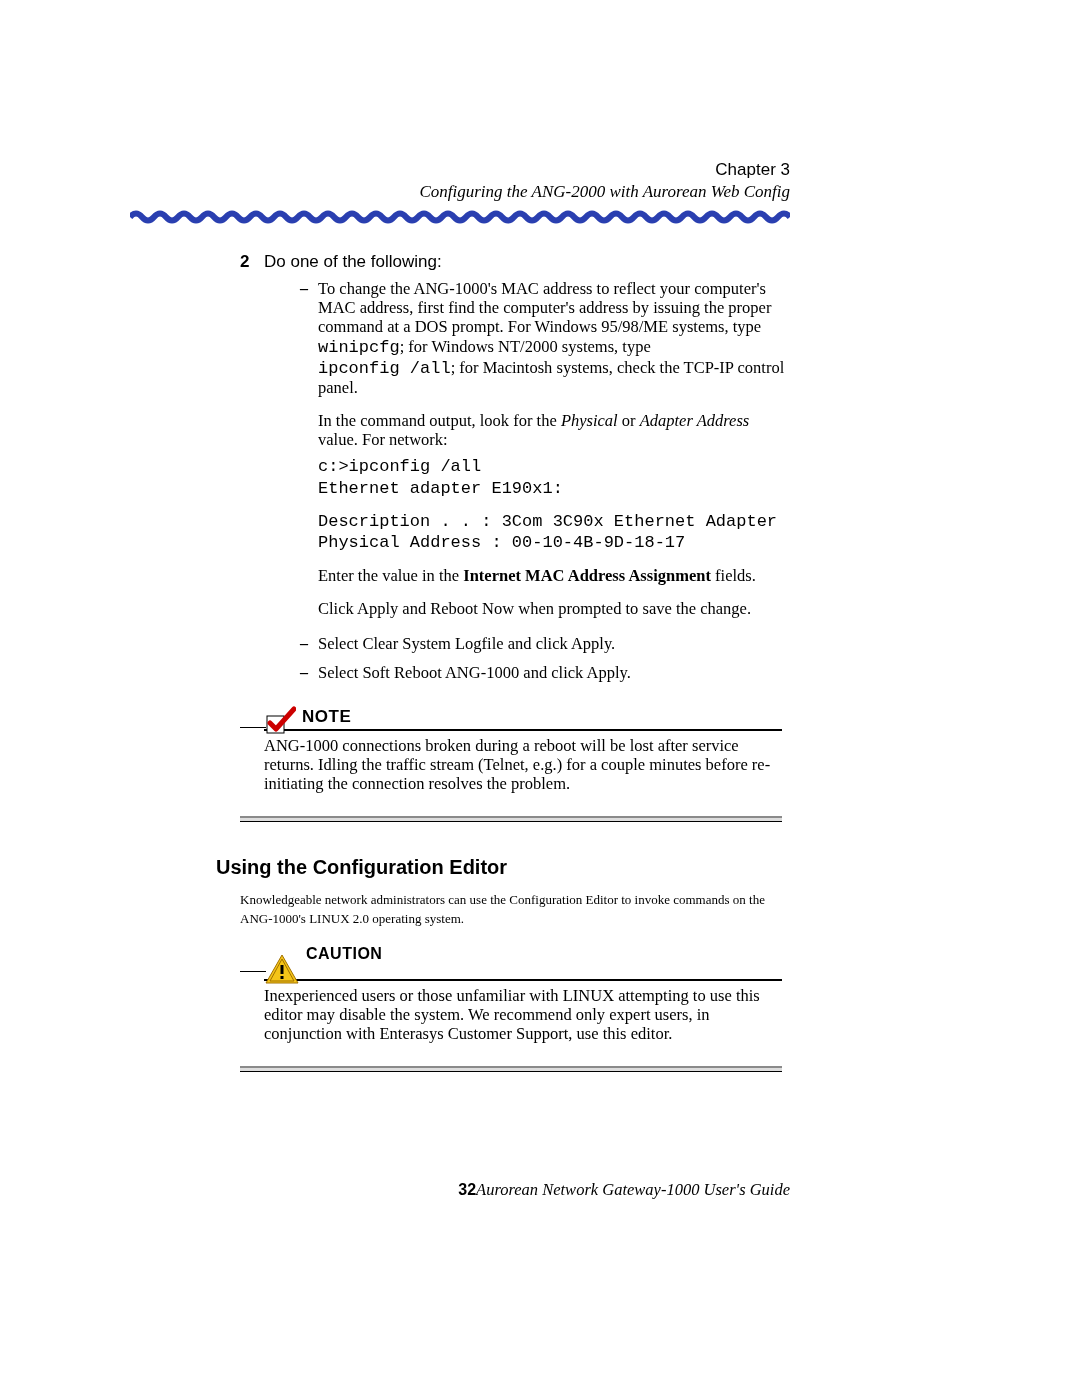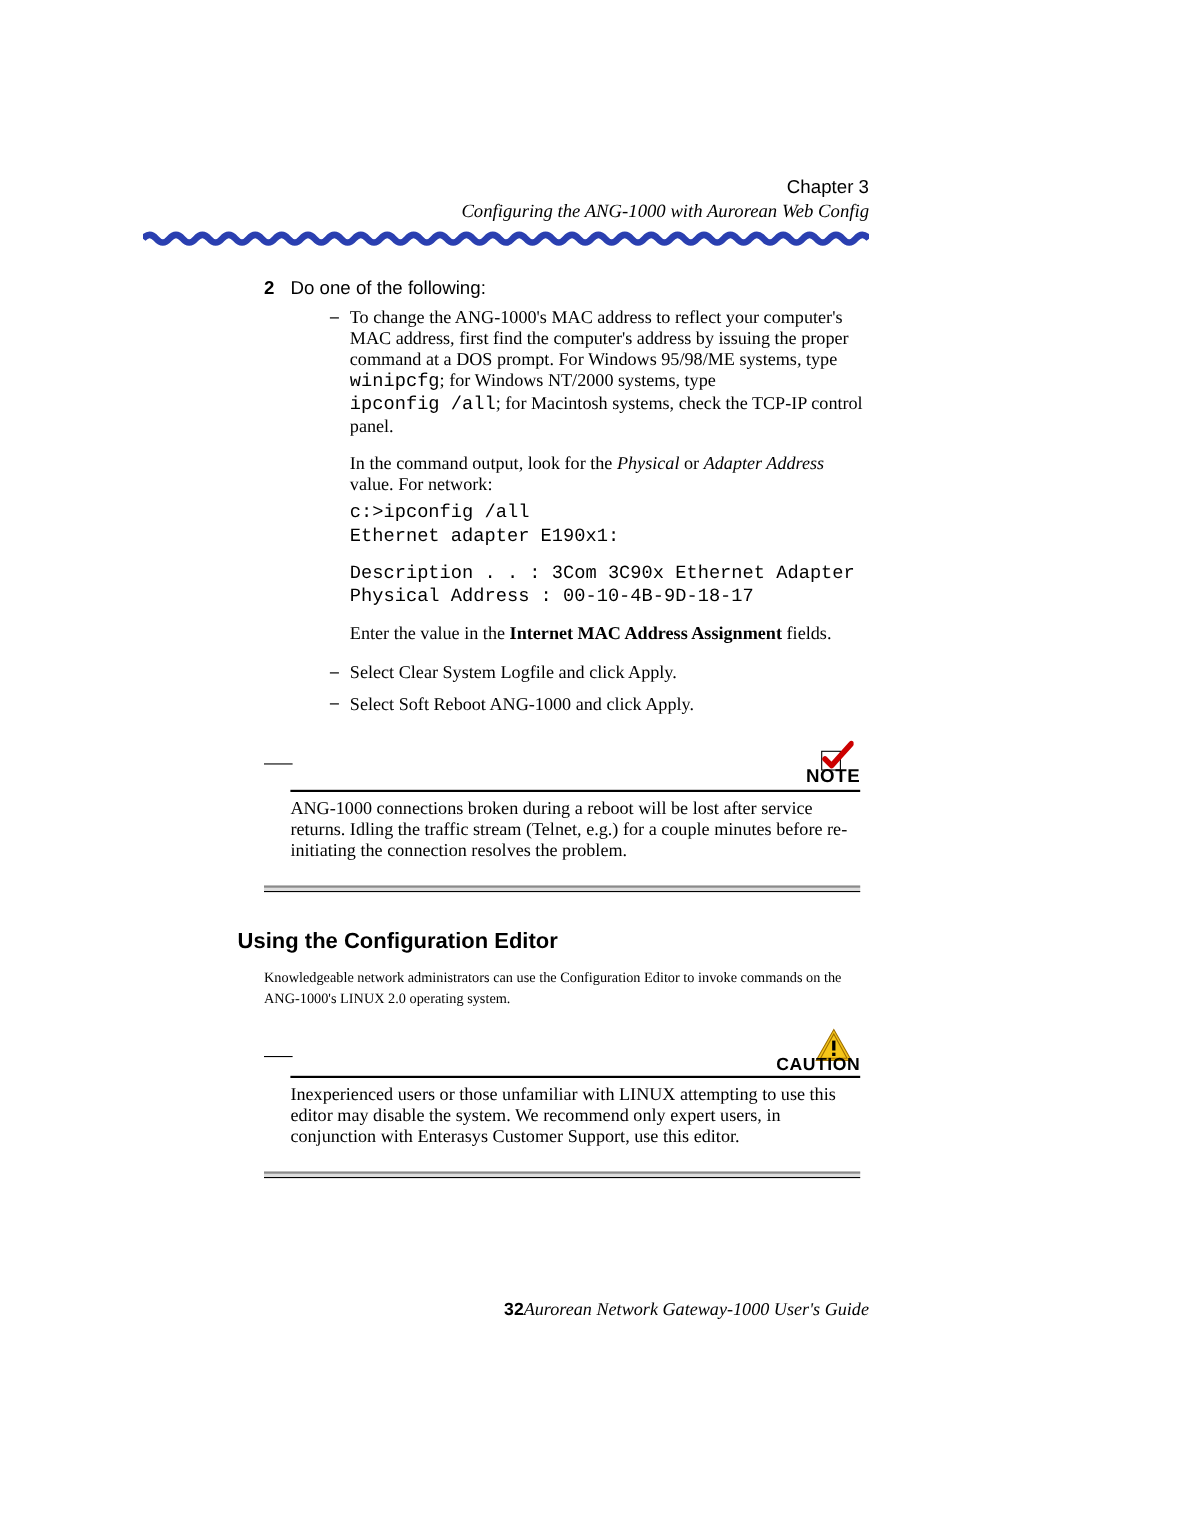--- a/index.html
+++ b/index.html
@@ -91,40 +91,39 @@
     position: relative;
     width: 542px;
   }
   .note-head {
     display: flex;
     align-items: flex-end;
     border-bottom: 2px solid #000;
     padding-bottom: 0;
     margin-left: 24px;
     width: 518px;
-    flex-direction: column;
   }
   .note-icon {
     margin-right: 6px;
     margin-bottom: -6px;
   }
   .note-label {
     font-family: Arial, Helvetica, sans-serif;
     font-weight: bold;
     text-transform: uppercase;
     font-size: 17px;
     padding-bottom: 2px;
     letter-spacing: 0.5px;
   }
   .caution-label {
     font-family: Arial, Helvetica, sans-serif;
     font-weight: bold;
     text-transform: uppercase;
     font-size: 16px;
-    padding-bottom: 0;
+    padding-bottom: 16px;
     letter-spacing: 0.5px;
   }
   .thin-top {
     border-top: 1px solid #000;
     height: 0;
     margin-left: 0;
     width: 26px;
     position: absolute;
     top: 22px;
   }
@@ -176,21 +175,21 @@
     font-style: italic;
     font-size: 16.5px;
   }
 </style>
 </head>
 <body>
 
 <div class="page">
 
   <div class="chapter">Chapter 3</div>
-  <div class="subtitle">Configuring the ANG-1000 with Aurorean Web Config</div>
+  <div class="subtitle">Configuring the ANG-2000 with Aurorean Web Config</div>
 
   <svg class="wave" width="660" height="14" viewBox="0 0 660 14">
     <path d="M0 7 Q 6 0, 12 7 T 24 7 T 36 7 T 48 7 T 60 7 T 72 7 T 84 7 T 96 7 T 108 7 T 120 7 T 132 7 T 144 7 T 156 7 T 168 7 T 180 7 T 192 7 T 204 7 T 216 7 T 228 7 T 240 7 T 252 7 T 264 7 T 276 7 T 288 7 T 300 7 T 312 7 T 324 7 T 336 7 T 348 7 T 360 7 T 372 7 T 384 7 T 396 7 T 408 7 T 420 7 T 432 7 T 444 7 T 456 7 T 468 7 T 480 7 T 492 7 T 504 7 T 516 7 T 528 7 T 540 7 T 552 7 T 564 7 T 576 7 T 588 7 T 600 7 T 612 7 T 624 7 T 636 7 T 648 7 T 660 7" stroke="#2a3fb0" stroke-width="6" fill="none"></path>
   </svg>
 
   <div class="content">
 
     <div class="step">
       <div class="step-num">2</div>
       <div class="step-text">Do one of the following:</div>
@@ -207,20 +206,21 @@
           <div class="para">
             <span>In the command output, look for the </span><span class="ital">Physical</span><span> or </span><span class="ital">Adapter Address</span><span> value. For network:</span>
           </div>
           <div class="mono mono-block1">c:&gt;ipconfig /all
 Ethernet adapter E190x1:</div>
           <div class="mono mono-block2">Description . . : 3Com 3C90x Ethernet Adapter
 Physical Address : 00-10-4B-9D-18-17</div>
           <div class="para">
             <span>Enter the value in the </span><span class="bold">Internet MAC Address Assignment</span><span> fields.</span>
           </div>
+          <div class="para">Click Apply and Reboot Now when prompted to save the change.</div>
         </div>
       </div>
 
       <div class="item" style="margin-top:16px">
         <div class="dash">–</div>
         <div class="item-body">Select Clear System Logfile and click Apply.</div>
       </div>
 
       <div class="item" style="margin-top:10px">
         <div class="dash">–</div>

